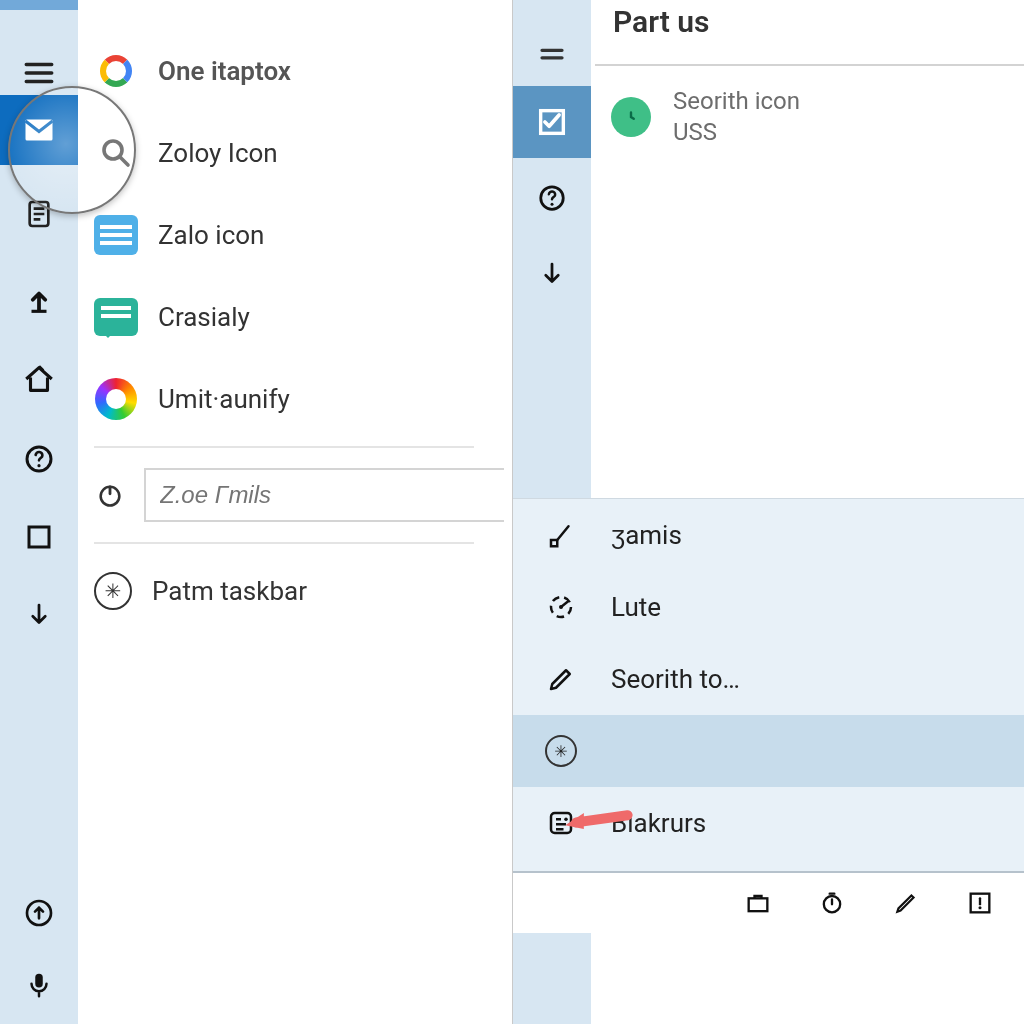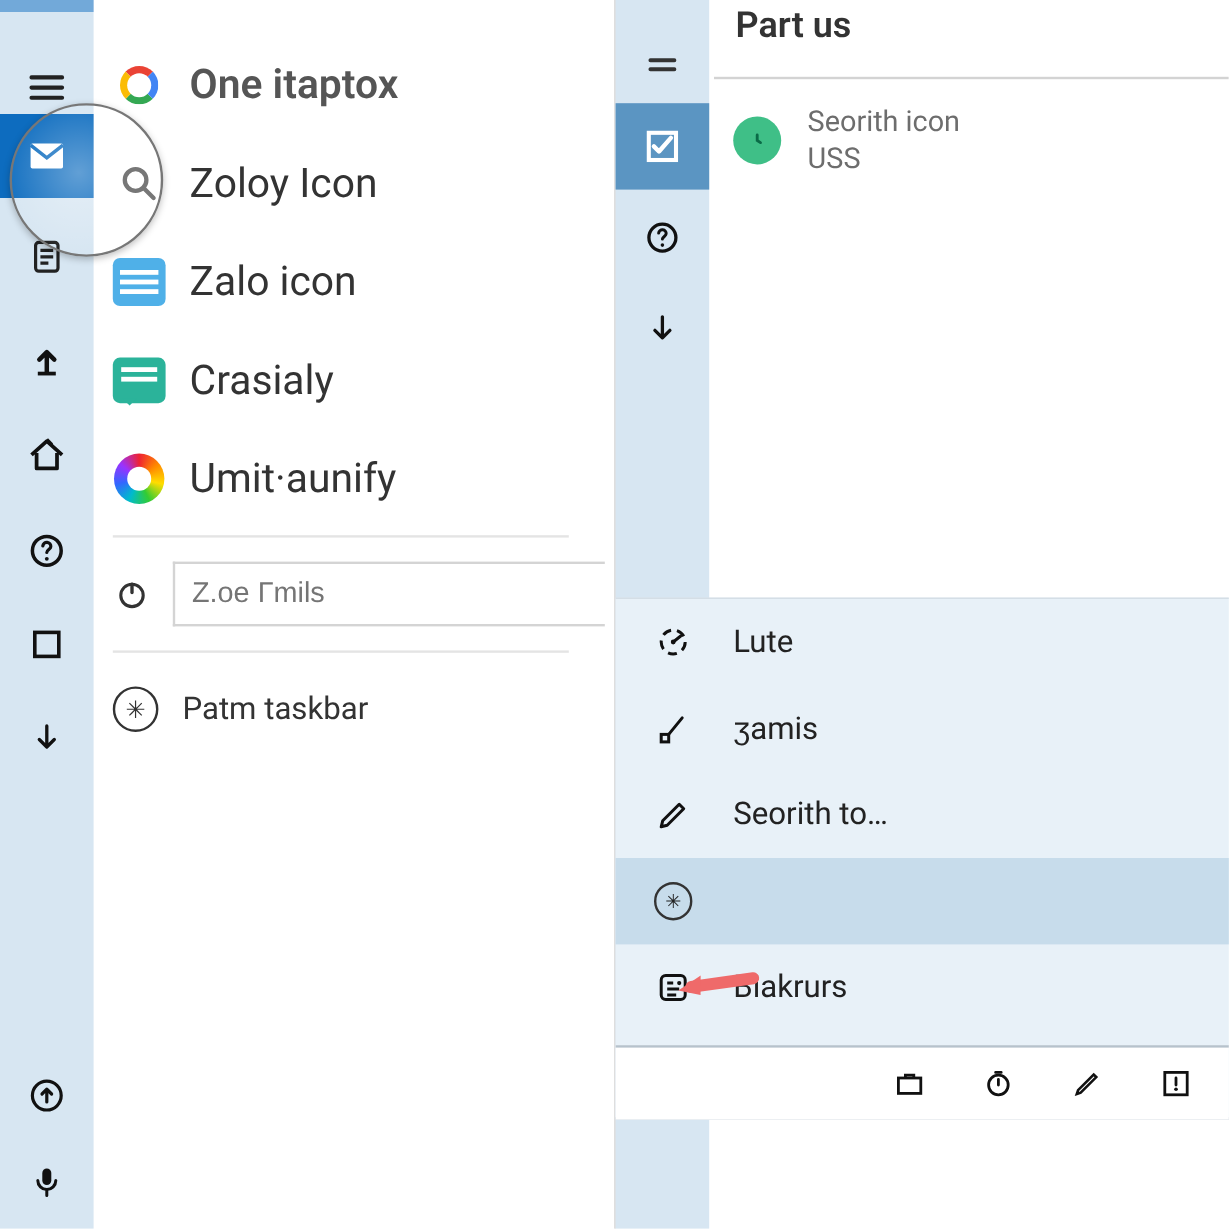--- a/index.html
+++ b/index.html
@@ -18,26 +18,26 @@
   .rail-up   { top: 262px; }
   .rail-home { top: 340px; }
   .rail-help { top: 420px; }
   .rail-square { top: 498px; }
   .rail-down { top: 576px; }
   .rail-circle-up { bottom: 72px; top:auto;}
   .rail-mic { bottom: 0; top:auto;}
   .magnifier { position:absolute; top:86px; left:8px; width:128px; height:128px; border-radius:50%; border:2px solid #777; background:radial-gradient(circle at 45% 45%, rgba(255,255,255,.35), rgba(255,255,255,0) 70%); box-shadow: 0 2px 6px rgba(0,0,0,.25); pointer-events:none;}
 
   .left-list { position:absolute; left:94px; top:30px; width:410px; }
-  .lrow { display:flex; align-items:center; height:82px; gap:20px; font-size:34px; color:#333; }
+  .lrow { display:flex; align-items:center; height:82px; gap:20px; font-size:26px; color:#333; }
   .lrow .ic { width:44px; height:44px; display:flex; align-items:center; justify-content:center; }
   .divider { border-top:2px solid #e4e4e4; margin: 6px 0 6px 0; width:380px;}
   .zoe-row { display:flex; align-items:center; gap:18px; height:82px;}
   .zoe-row .clock-ic { width:32px; height:32px; display:flex; align-items:center; justify-content:center;}
-  .zoe-input { flex:1; height:54px; border:2px solid #d4d4d4; border-right:none; padding:0 14px; font-size:24px; color:#888; background:#fff;}
+  .zoe-input { flex:1; height:54px; border:2px solid #d4d4d4; border-right:none; padding:0 14px; font-size:24px; color:#888; background:#fff;font-style:italic;}
   .patm-row { display:flex; align-items:center; gap:20px; height:82px; font-size:26px; color:#333; margin-top:6px;}
 
   
   .gicon { width:40px;height:40px;border-radius:50%; position:relative;}
   .gicon::before{content:"";position:absolute;inset:4px;border:6px solid; border-color:#ea4335 #4285f4 #34a853 #fbbc05; border-radius:50%;}
   
   .mag-ic svg{width:36px;height:36px;}
   
   .bluecard{width:44px;height:40px;background:#4fb0e8;border-radius:6px;position:relative;}
   .bluecard::after{content:"";position:absolute;left:6px;right:6px;top:10px;height:4px;background:#fff;box-shadow:0 8px 0 #fff,0 16px 0 #fff;}
@@ -257,36 +257,36 @@
     <div class="txt">
       <div>Seorith icon</div>
       <div>USS</div>
     </div>
   </div>
 
   <div class="ctx">
     <div class="ctx-row">
       <span class="ci">
         <svg viewBox="0 0 24 24" width="30" height="30">
+              <path d="M6 18h0M6 18a0 0 0 000 0"></path>
+              <rect x="4" y="16" width="5" height="5" fill="none" stroke="#111" stroke-width="2"></rect>
+              <path d="M9 16L18 5" stroke="#111" stroke-width="2" stroke-linecap="round"></path>
+            </svg>
+      </span>
+      <span>ʒamis</span>
+    </div>
+    <div class="ctx-row">
+      <span class="ci">
+        <svg viewBox="0 0 24 24" width="30" height="30">
               <circle cx="12" cy="12" r="8" fill="none" stroke="#111" stroke-width="2" stroke-dasharray="6 4"></circle>
               <path d="M12 12l5-4" stroke="#111" stroke-width="2" stroke-linecap="round"></path>
               <circle cx="12" cy="12" r="1.6" fill="#111"></circle>
             </svg>
       </span>
       <span>Lute</span>
-    </div>
-    <div class="ctx-row">
-      <span class="ci">
-        <svg viewBox="0 0 24 24" width="30" height="30">
-              <path d="M6 18h0M6 18a0 0 0 000 0"></path>
-              <rect x="4" y="16" width="5" height="5" fill="none" stroke="#111" stroke-width="2"></rect>
-              <path d="M9 16L18 5" stroke="#111" stroke-width="2" stroke-linecap="round"></path>
-            </svg>
-      </span>
-      <span>ʒamis</span>
     </div>
     <div class="ctx-row">
       <span class="ci">
         <svg viewBox="0 0 24 24" width="30" height="30">
               <path d="M4 20l4-1 11-11-3-3L5 16l-1 4z" fill="none" stroke="#111" stroke-width="2" stroke-linejoin="round"></path>
             </svg>
       </span>
       <span>Seorith to…</span>
     </div>
     <div class="ctx-row hl">

